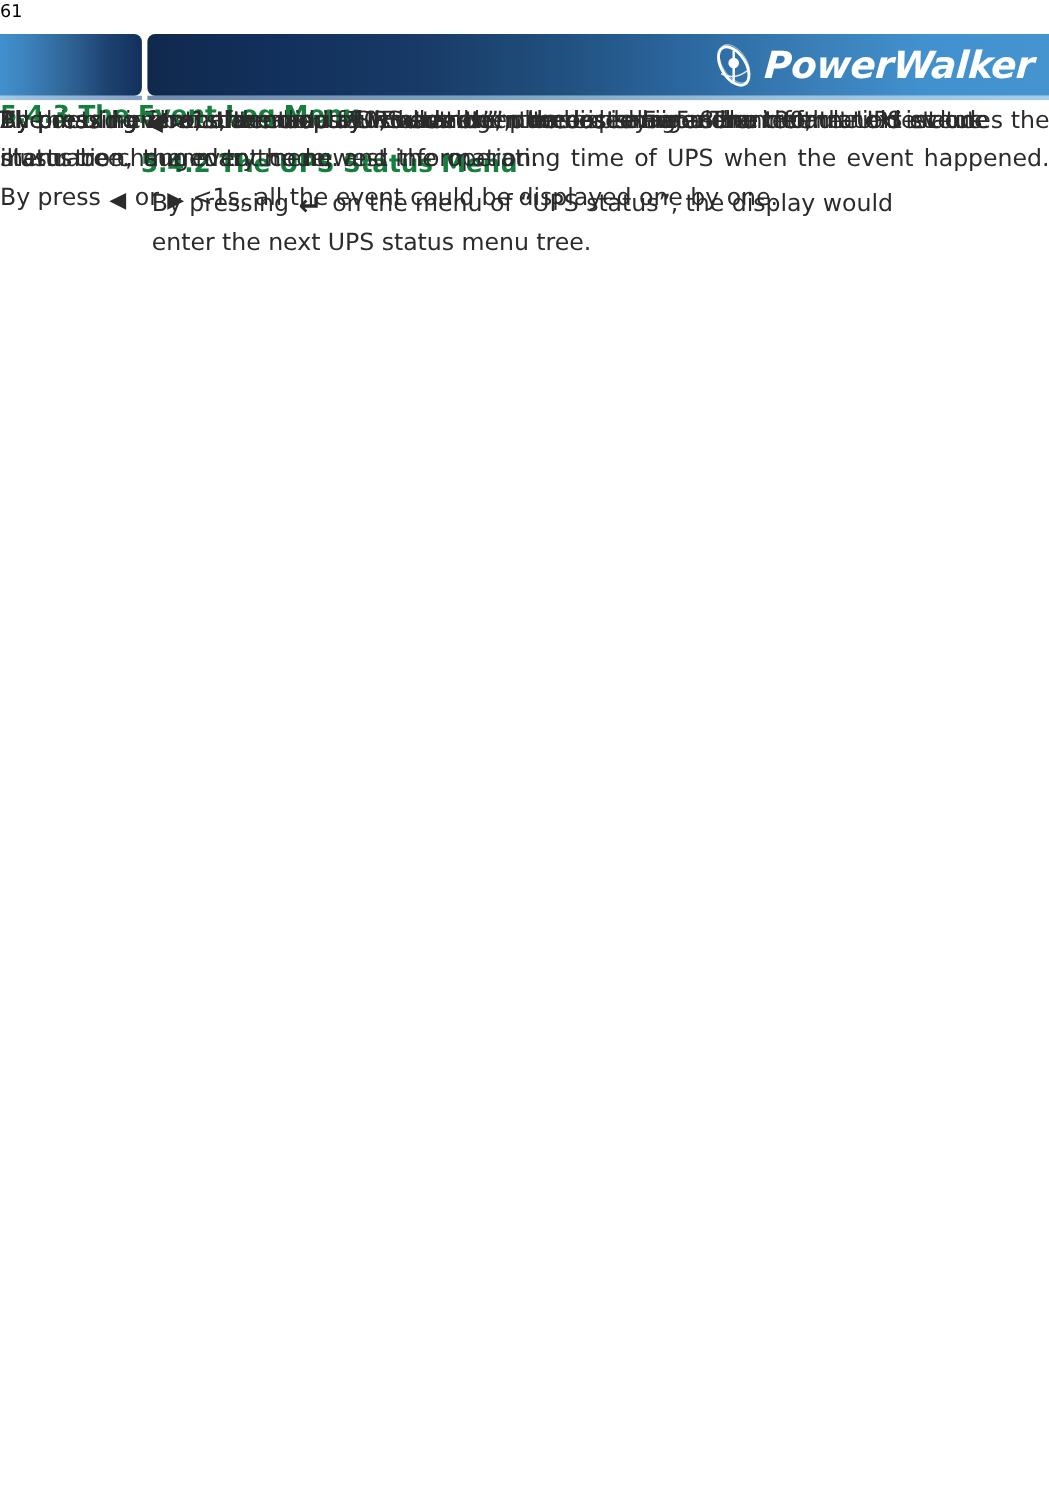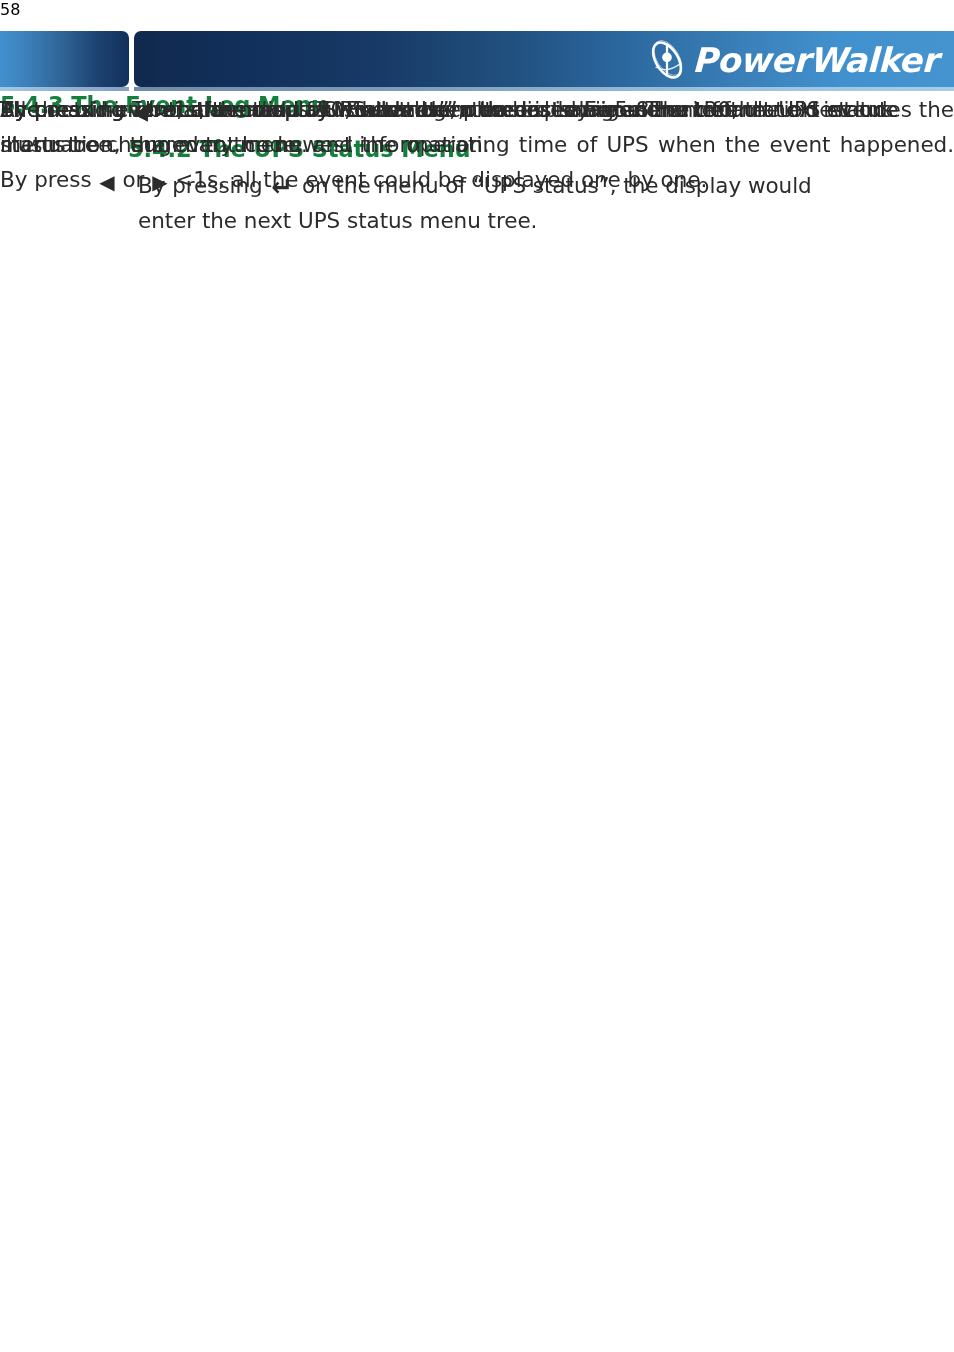--- a/index.html
+++ b/index.html
@@ -201,13 +201,13 @@
   <p class="blk para" id="para-543-1"><span>By pressing </span><span class="glyph glyph-enter">↵</span><span> on the menu of “Event log”, the display would enter the next event menu tree.</span></p>
 
   <p class="blk para justify" id="para-543-2"><span>All the old event, alarm and fault have been recorded here. The information includes the illustration, the event code, and the operating time of UPS when the event happened. By press </span><span class="glyph glyph-tri">◀</span><span> or </span><span class="glyph glyph-tri">▶</span><span> &lt;1s, all the event could be displayed one by one.</span></p>
 
   <p class="blk para" id="para-543-3">The max number of record is 30, when the number is larger than 30, the oldest one status be changed to the newest information.</p>
 
   <p class="blk para justify" id="para-543-4"><span>By pressing </span><span class="glyph glyph-tri">◀</span><span> &gt;1s, the display would return the last main menu tree.</span></p>
 
 </div>
 
-<div class="page-number">58</div>
+<div class="page-number">61</div>
 
 </body></html>

